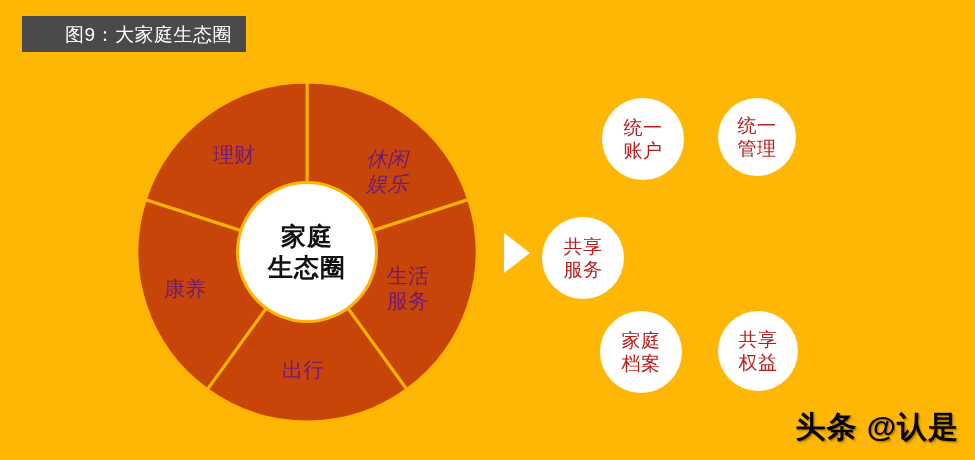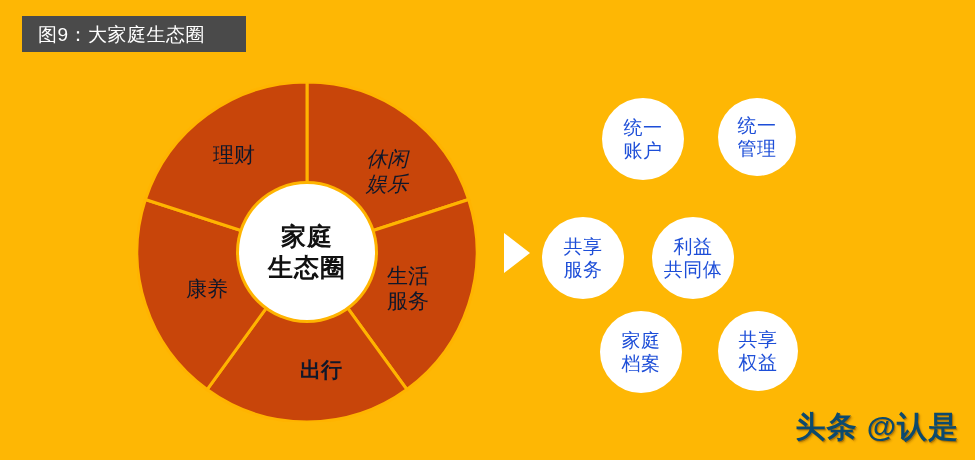--- a/index.html
+++ b/index.html
@@ -33,41 +33,42 @@
     box-sizing: border-box;
     padding-left: 16px;
   }
   #title-banner .title-text {
     color: #FFFFFF;
     font-size: 19px;
     font-weight: 400;
     letter-spacing: 0.5px;
     line-height: 1;
     white-space: nowrap;
+    margin-left: 27px;
   }
 
   
   #donut-wrap {
     position: absolute;
     left: 137px;
     top: 82px;
     width: 340px;
     height: 340px;
   }
   #donut-svg {
     position: absolute;
     left: 0;
     top: 0;
     width: 340px;
     height: 340px;
     display: block;
   }
   .seg-label {
     position: absolute;
-    color: #0f172a;
+    color: #701a75;
     font-size: 21px;
     font-weight: 400;
     line-height: 1.18;
     text-align: center;
     white-space: pre-line;
     transform: translate(-50%, -50%);
     pointer-events: none;
   }
   #donut-center-label {
     position: absolute;
@@ -103,35 +104,35 @@
   .bubble {
     position: absolute;
     background: #FFFFFF;
     border-radius: 50%;
     display: flex;
     align-items: center;
     justify-content: center;
     box-sizing: border-box;
   }
   .bubble .bubble-text {
-    color: #1d4ed8;
+    color: #b91c1c;
     font-size: 19px;
     font-weight: 400;
     line-height: 1.22;
     text-align: center;
     white-space: pre-line;
     letter-spacing: 0.5px;
   }
 
   
   #watermark {
     position: absolute;
     right: 16px;
     bottom: 12px;
-    color: #0c4a6e;
+    color: #000000;
     font-size: 30px;
     font-weight: 700;
     letter-spacing: 1px;
     text-shadow: 1px 1px 0 rgba(120,70,0,0.45), 2px 2px 2px rgba(120,70,0,0.30);
     white-space: nowrap;
   }
 </style>
 </head>
 <body>
 
@@ -153,22 +154,22 @@
       <circle cx="170" cy="170" r="71" fill="#FFB400"></circle>
       <circle cx="170" cy="170" r="68" fill="#FFFFFF"></circle>
     </svg>
     <div id="donut-center-label">家庭
 生态圈</div>
     <div id="donut-labels">
         <div class="seg-label" style="left: 250px; top: 90px; font-style: italic;">休闲
 娱乐</div>
         <div class="seg-label" style="left: 271px; top: 207px;">生活
 服务</div>
-        <div class="seg-label" style="left: 184px; top: 288px; font-weight: bold;">出行</div>
-        <div class="seg-label" style="left: 70px; top: 207px;">康养</div>
+        <div class="seg-label" style="left: 166px; top: 288px;">出行</div>
+        <div class="seg-label" style="left: 48px; top: 207px;">康养</div>
         <div class="seg-label" style="left: 97px; top: 73px;">理财</div>
       </div>
   </div>
 
   <svg id="flow-arrow" viewBox="0 0 26 40">
     <polygon points="0,0 26,20 0,40" fill="#FFFFFF"></polygon>
   </svg>
 
   <div id="bubble-cluster">
       <div class="bubble" style="left: 62px; top: 3px; width: 82px; height: 82px;">
@@ -176,24 +177,20 @@
 账户</span>
       </div>
       <div class="bubble" style="left: 178px; top: 3px; width: 78px; height: 78px;">
         <span class="bubble-text">统一
 管理</span>
       </div>
       <div class="bubble" style="left: 2px; top: 122px; width: 82px; height: 82px;">
         <span class="bubble-text">共享
 服务</span>
       </div>
-      <div class="bubble" style="left: 112px; top: 122px; width: 82px; height: 82px;">
-        <span class="bubble-text">利益
-共同体</span>
-      </div>
       <div class="bubble" style="left: 60px; top: 216px; width: 82px; height: 82px;">
         <span class="bubble-text">家庭
 档案</span>
       </div>
       <div class="bubble" style="left: 178px; top: 216px; width: 80px; height: 80px;">
         <span class="bubble-text">共享
 权益</span>
       </div>
     </div>
 

